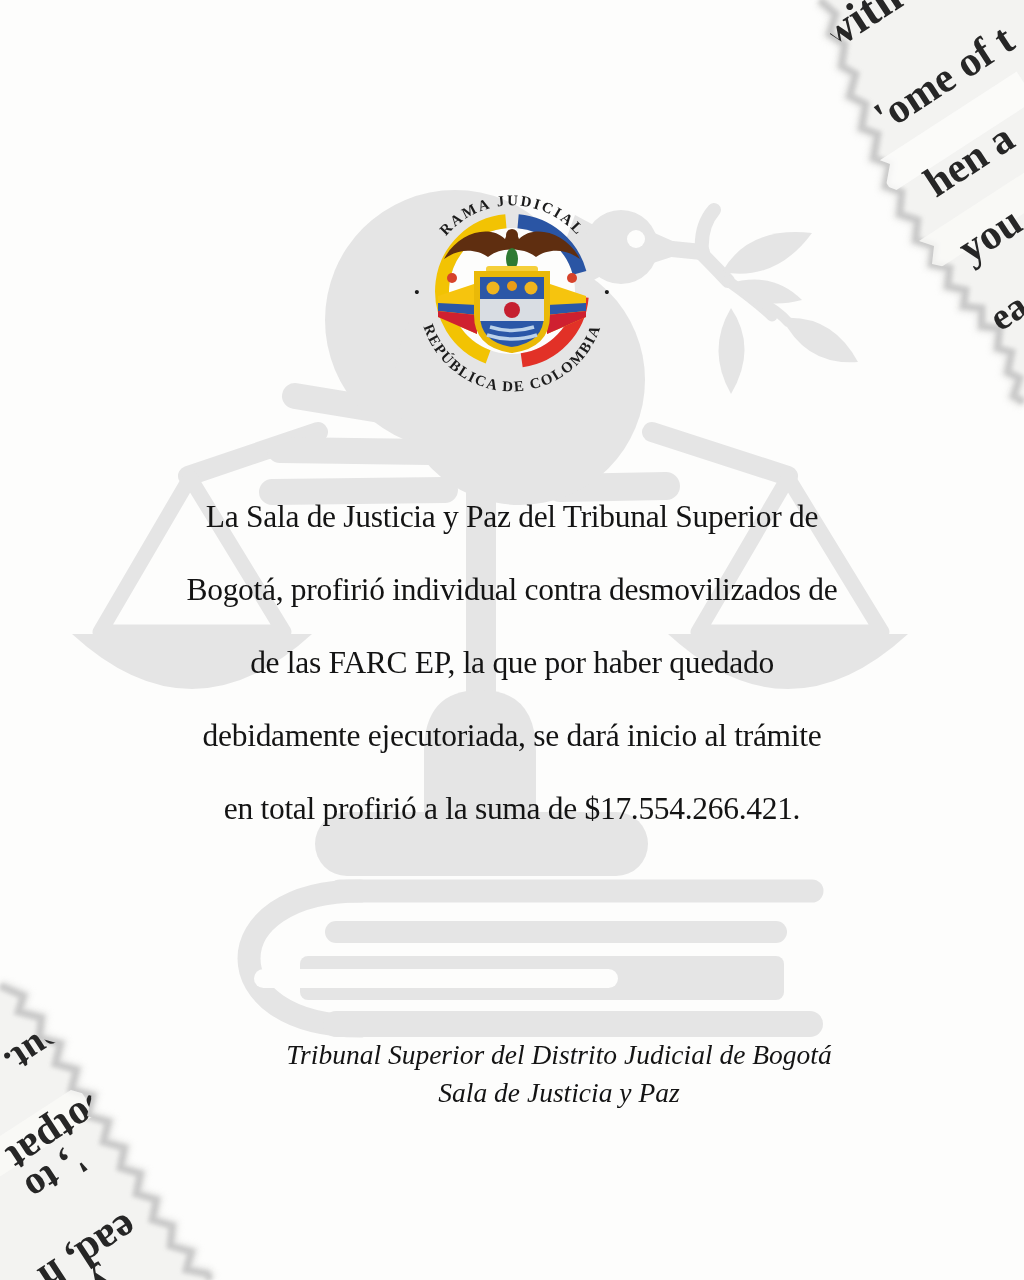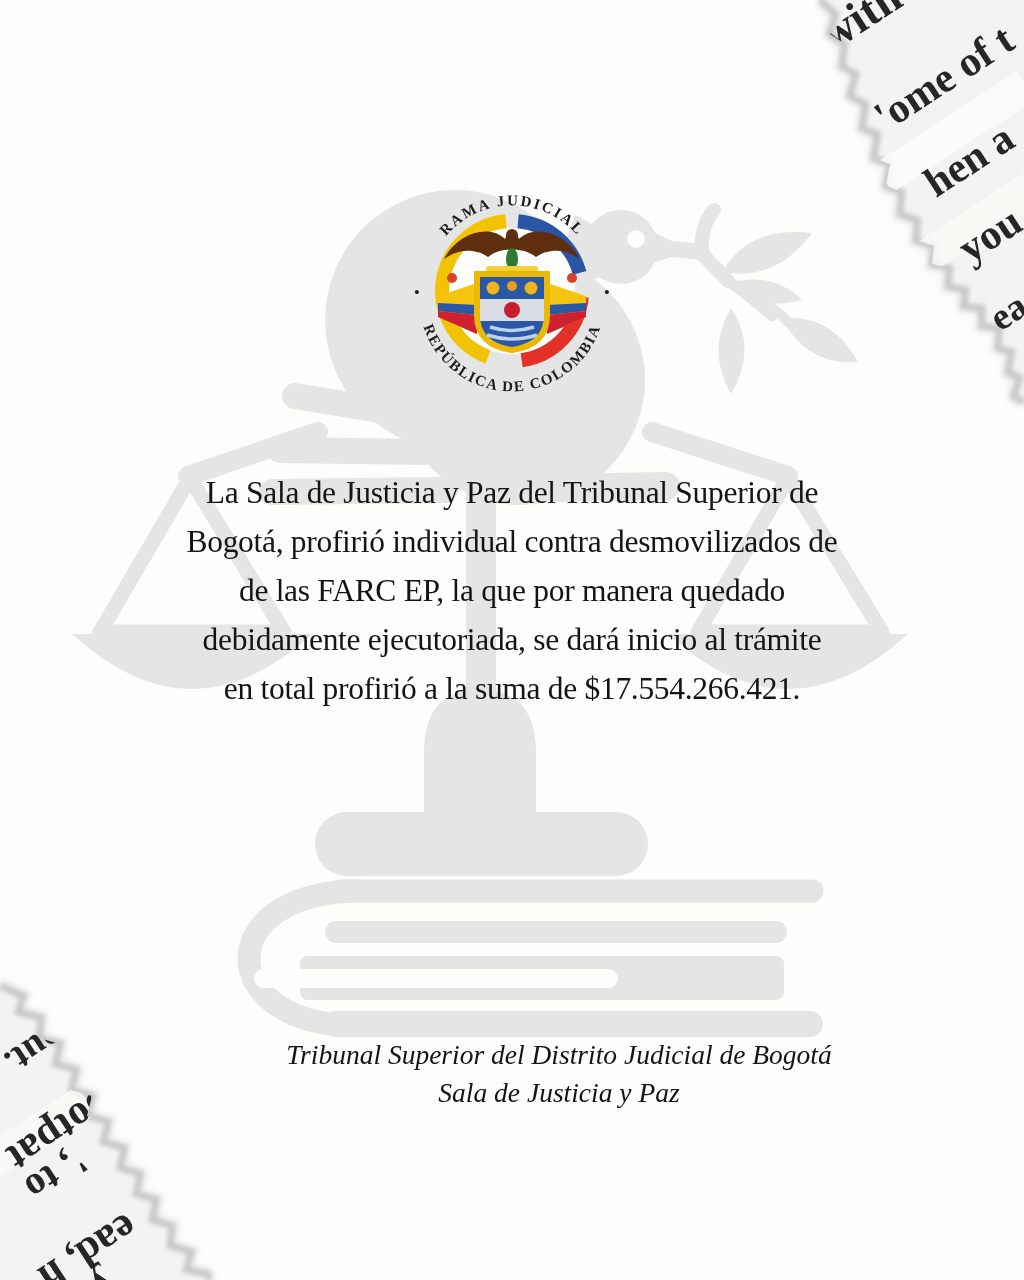--- a/index.html
+++ b/index.html
@@ -9,21 +9,21 @@
   }
   html,body{margin:0;padding:0;}
   body{background:#ffffff;font-family:"Liberation Serif", serif;}
   .canvas{position:relative;width:1024px;height:1280px;background:var(--bg);overflow:hidden;margin:0 auto;}
   .layer{position:absolute;inset:0;width:1024px;height:1280px;pointer-events:none;}
   .wm-fill{fill:var(--wm);}
   .wm-stroke{stroke:var(--wm);fill:none;}
   .bgfill{fill:var(--bg);}
   .announcement{position:absolute;left:0;top:468px;width:1024px;text-align:center;color:var(--ink);
     font-size:31.5px;line-height:49px;letter-spacing:-0.3px;}
-  .announcement div{white-space:nowrap;}
+  .announcement div{white-space:nowrap;margin-top:24px;}
   .signature{position:absolute;left:0;top:1036px;width:1024px;text-align:center;color:var(--ink);
     font-style:italic;font-size:27.5px;line-height:38px;margin-left:47px;}
   .signature div{white-space:nowrap;}
   .seal-text{font-family:"Liberation Serif", serif;font-weight:bold;font-size:15px;letter-spacing:2.2px;fill:#1c1c1c;}
   .news-text{font-family:"Liberation Serif", serif;font-weight:bold;fill:var(--news-ink);}
   .paperfill{fill:var(--paper);}
   .fuzz{stroke:var(--fuzz);stroke-width:7;fill:none;opacity:.85;filter:blur(2px);}
   .fuzz2{stroke:#d8d8d6;stroke-width:13;fill:none;opacity:.55;filter:blur(3px);}
 </style>
 </head>
@@ -130,21 +130,21 @@
         <circle fill="#e89d18" cx="512" cy="286" r="5"></circle>
         <path d="M 490,327 Q 512,334 534,327" stroke="#bcd2ea" stroke-width="3.5" fill="none"></path>
         <path d="M 487,335 Q 512,343 537,335" stroke="#bcd2ea" stroke-width="3.5" fill="none"></path>
       </g>
     </g>
   </svg>
 
   <div class="announcement">
     <div>La Sala de Justicia y Paz del Tribunal Superior de</div>
     <div>Bogotá, profirió individual contra desmovilizados de</div>
-    <div>de las FARC EP, la que por manera quedado</div>
+    <div>de las FARC EP, la que por haber quedado</div>
     <div>debidamente ejecutoriada, se dará inicio al trámite</div>
     <div>en total profirió a la suma de $17.554.266.421.</div>
   </div>
 
   <div class="signature">
     <div>Tribunal Superior del Distrito Judicial de Bogotá</div>
     <div>Sala de Justicia y Paz</div>
   </div>
 
   <svg class="layer" viewBox="0 0 1024 1280" aria-hidden="true">

